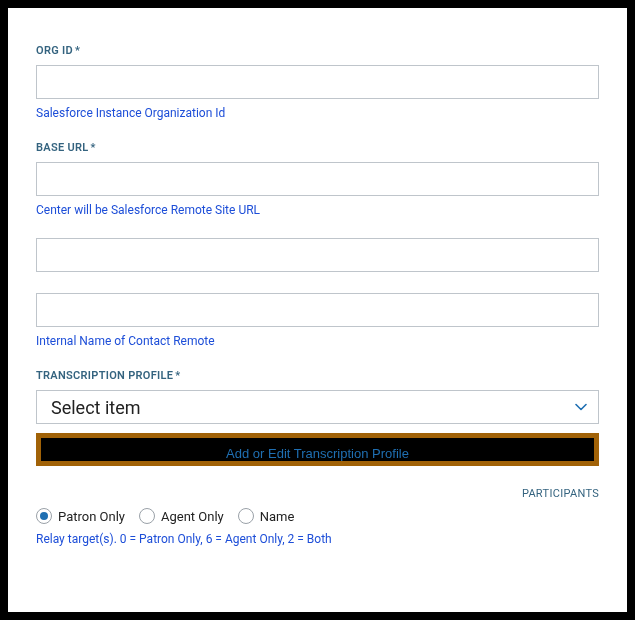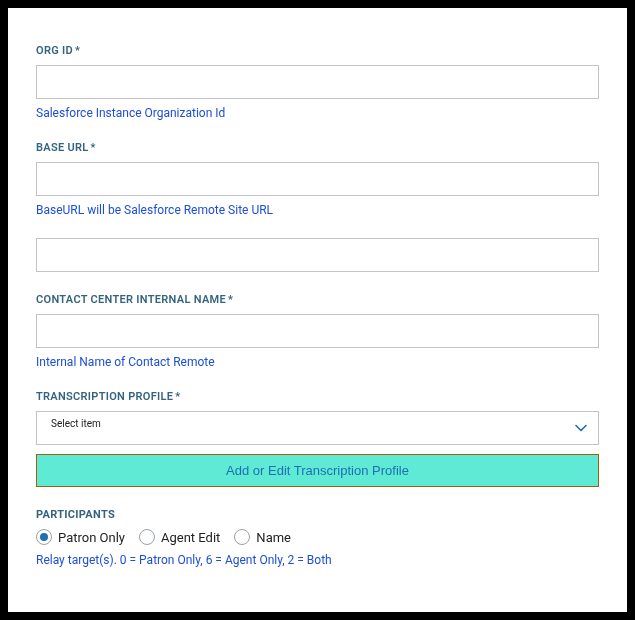--- a/index.html
+++ b/index.html
@@ -48,21 +48,21 @@
     }
     .select-wrap {
       position: relative;
       width: 100%;
     }
     .select-input {
       width: 100%;
       height: 34px;
       border: 1px solid #bfc5cb;
       padding: 6px 30px 6px 14px;
-      font-size: 10px;
+      font-size: 18px;
       color: #222;
       background: #fff;
       appearance: none;
       -webkit-appearance: none;
       cursor: pointer;
     }
     .chevron {
       position: absolute;
       right: 12px;
       top: 50%;
@@ -70,22 +70,22 @@
       pointer-events: none;
       color: #1f6fb2;
     }
     .chevron svg {
       display: block;
     }
     .link-button {
       display: block;
       width: 100%;
       height: 33px;
-      border: 1px solid #a16207;
-      background: #5eead4;
+      border: 5px solid #a16207;
+      background: #000000;
       color: #1f6fb2;
       font-size: 13px;
       font-weight: 500;
       text-align: center;
       line-height: 31px;
       margin-top: 9px;
       cursor: pointer;
     }
     .radio-row {
       display: flex;
@@ -116,56 +116,54 @@
       height: 8px;
       border-radius: 50%;
       background: #1f6fb2;
     }
     .radio-label {
       font-size: 13px;
       color: #222;
     }
     .participants-label {
       font-size: 11px;
-      font-weight: 700;
+      font-weight: 400;
       color: #34637f;
       letter-spacing: 0.3px;
       text-transform: uppercase;
       margin-bottom: 2px;
+      text-align: right;
     }
   </style>
 </head>
 <body>
 
 <div class="container">
 
   <div class="field-group">
     <div class="field-label">
       <span>ORG ID</span><span class="asterisk">*</span>
     </div>
     <input type="text" class="text-input" value="" style="">
     <div class="help-text">Salesforce Instance Organization Id</div>
   </div>
 
   <div class="field-group">
     <div class="field-label">
       <span>BASE URL</span><span class="asterisk">*</span>
     </div>
     <input type="text" class="text-input" value="" style="">
-    <div class="help-text">BaseURL will be Salesforce Remote Site URL</div>
-  </div>
-
-  <div class="field-group">
-    <input type="text" class="text-input" value="" style="">
-  </div>
-
-  <div class="field-group">
-    <div class="field-label">
-      <span>CONTACT CENTER INTERNAL NAME</span><span class="asterisk">*</span>
-    </div>
+    <div class="help-text">Center will be Salesforce Remote Site URL</div>
+  </div>
+
+  <div class="field-group">
+    <input type="text" class="text-input" value="" style="">
+  </div>
+
+  <div class="field-group">
     <input type="text" class="text-input" value="" style="">
     <div class="help-text">Internal Name of Contact Remote</div>
   </div>
 
   <div class="field-group">
     <div class="field-label">
       <span>TRANSCRIPTION PROFILE</span><span class="asterisk">*</span>
     </div>
     <div class="select-wrap">
       <div class="select-input">Select item</div>
@@ -180,21 +178,21 @@
 
   <div class="field-group" style="margin-bottom:0;">
     <div class="participants-label">PARTICIPANTS</div>
     <div class="radio-row">
       <label class="radio-option">
         <span class="radio-circle selected"></span>
         <span class="radio-label">Patron Only</span>
       </label>
       <label class="radio-option">
         <span class="radio-circle"></span>
-        <span class="radio-label">Agent Edit</span>
+        <span class="radio-label">Agent Only</span>
       </label>
       <label class="radio-option">
         <span class="radio-circle"></span>
         <span class="radio-label">Name</span>
       </label>
     </div>
     <div class="help-text">Relay target(s). 0 = Patron Only, 6 = Agent Only, 2 = Both</div>
   </div>
 
 </div>

